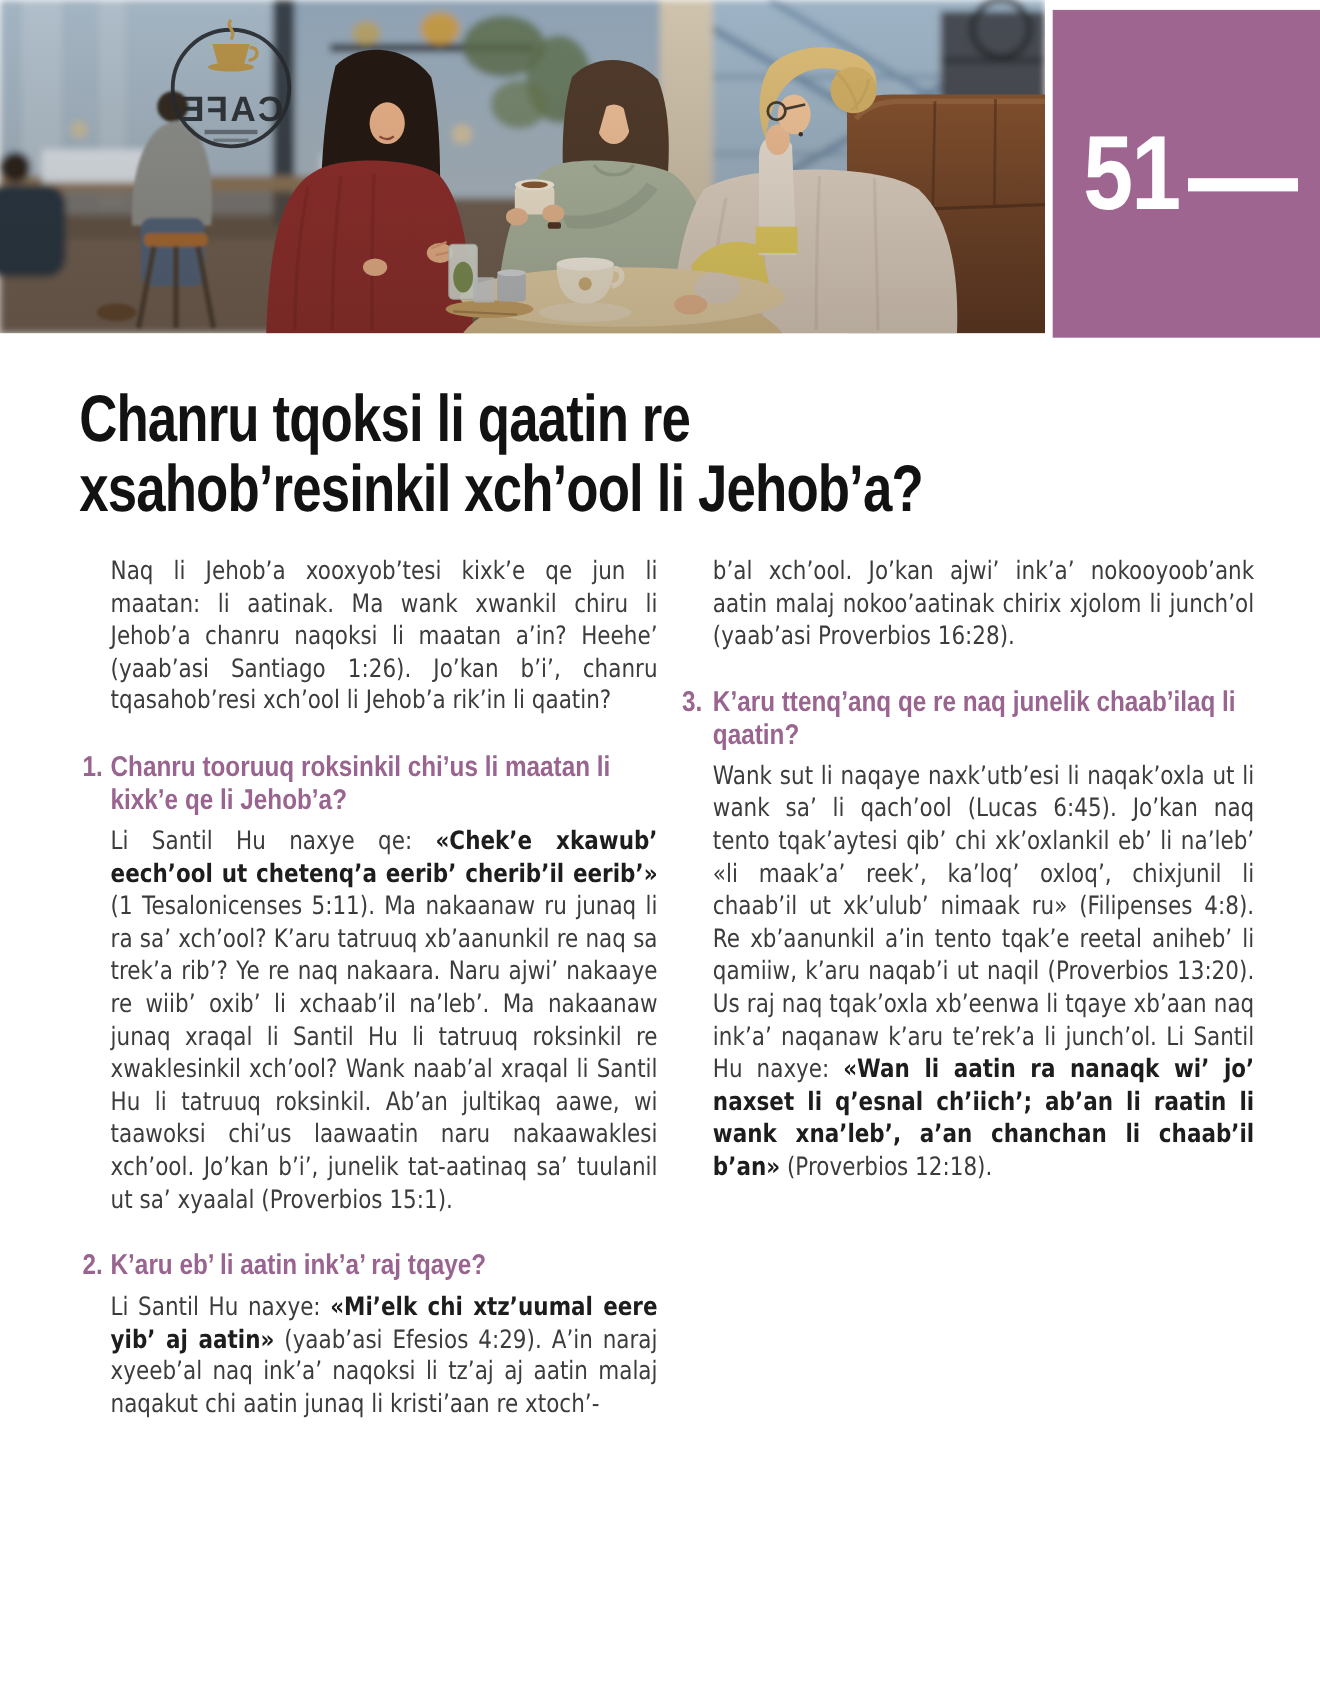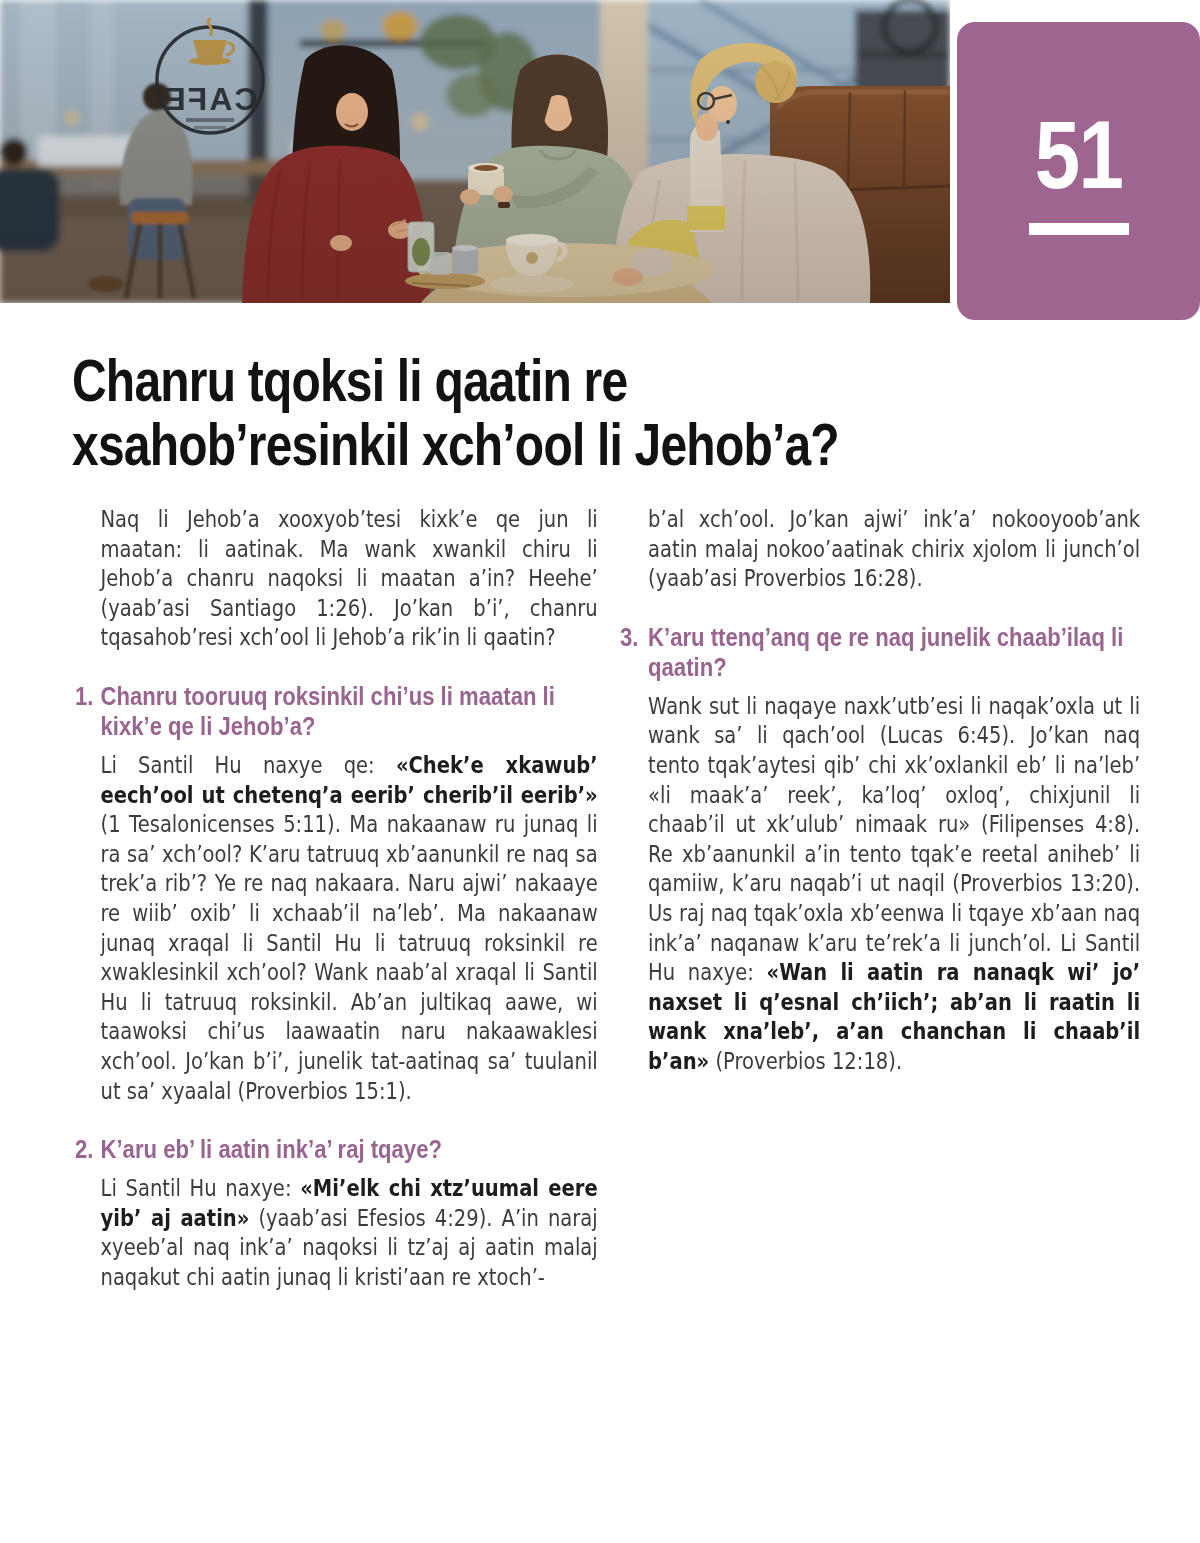--- a/index.html
+++ b/index.html
@@ -1,21 +1,21 @@
 <!DOCTYPE html>
 <html><head>
 <meta charset="utf-8">
 <style>
   html,body{margin:0;padding:0;background:#ffffff;}
   .page{position:relative;width:1200px;height:1543px;background:#fff;overflow:hidden;
         font-family:"DejaVu Sans",sans-serif;}
   .hero{position:absolute;left:0;top:0;width:950px;height:303px;}
   .hero svg{display:block;width:950px;height:303px;}
-  .badge{position:absolute;left:957px;top:22px;width:243px;height:298px;background:#9e6590;
-         display:flex;flex-direction:column;align-items:center;justify-content:center;border-radius:18px;}
+  .badge{position:absolute;left:957px;top:9px;width:243px;height:298px;background:#9e6590;
+         display:flex;align-items:center;justify-content:center;}
   .badge-num{font-family:"Liberation Sans",sans-serif;font-weight:bold;font-size:96px;
              line-height:96px;color:#fff;transform:scaleX(.85);letter-spacing:-2px;}
   .badge-rule{width:100px;height:12px;background:#fff;margin-top:20px;}
   .title{position:absolute;left:72px;top:349px;margin:0;font-family:"Liberation Sans",sans-serif;
          font-weight:bold;font-size:60px;line-height:64px;color:#121212;letter-spacing:-1px;
          transform:scaleX(.8);transform-origin:0 0;white-space:nowrap;}
   .title span{display:block;}
   .col{position:absolute;top:505px;transform:scaleX(.85);transform-origin:0 0;}
   .col1{left:75px;width:615px;}
   .col2{left:620px;width:612px;}

